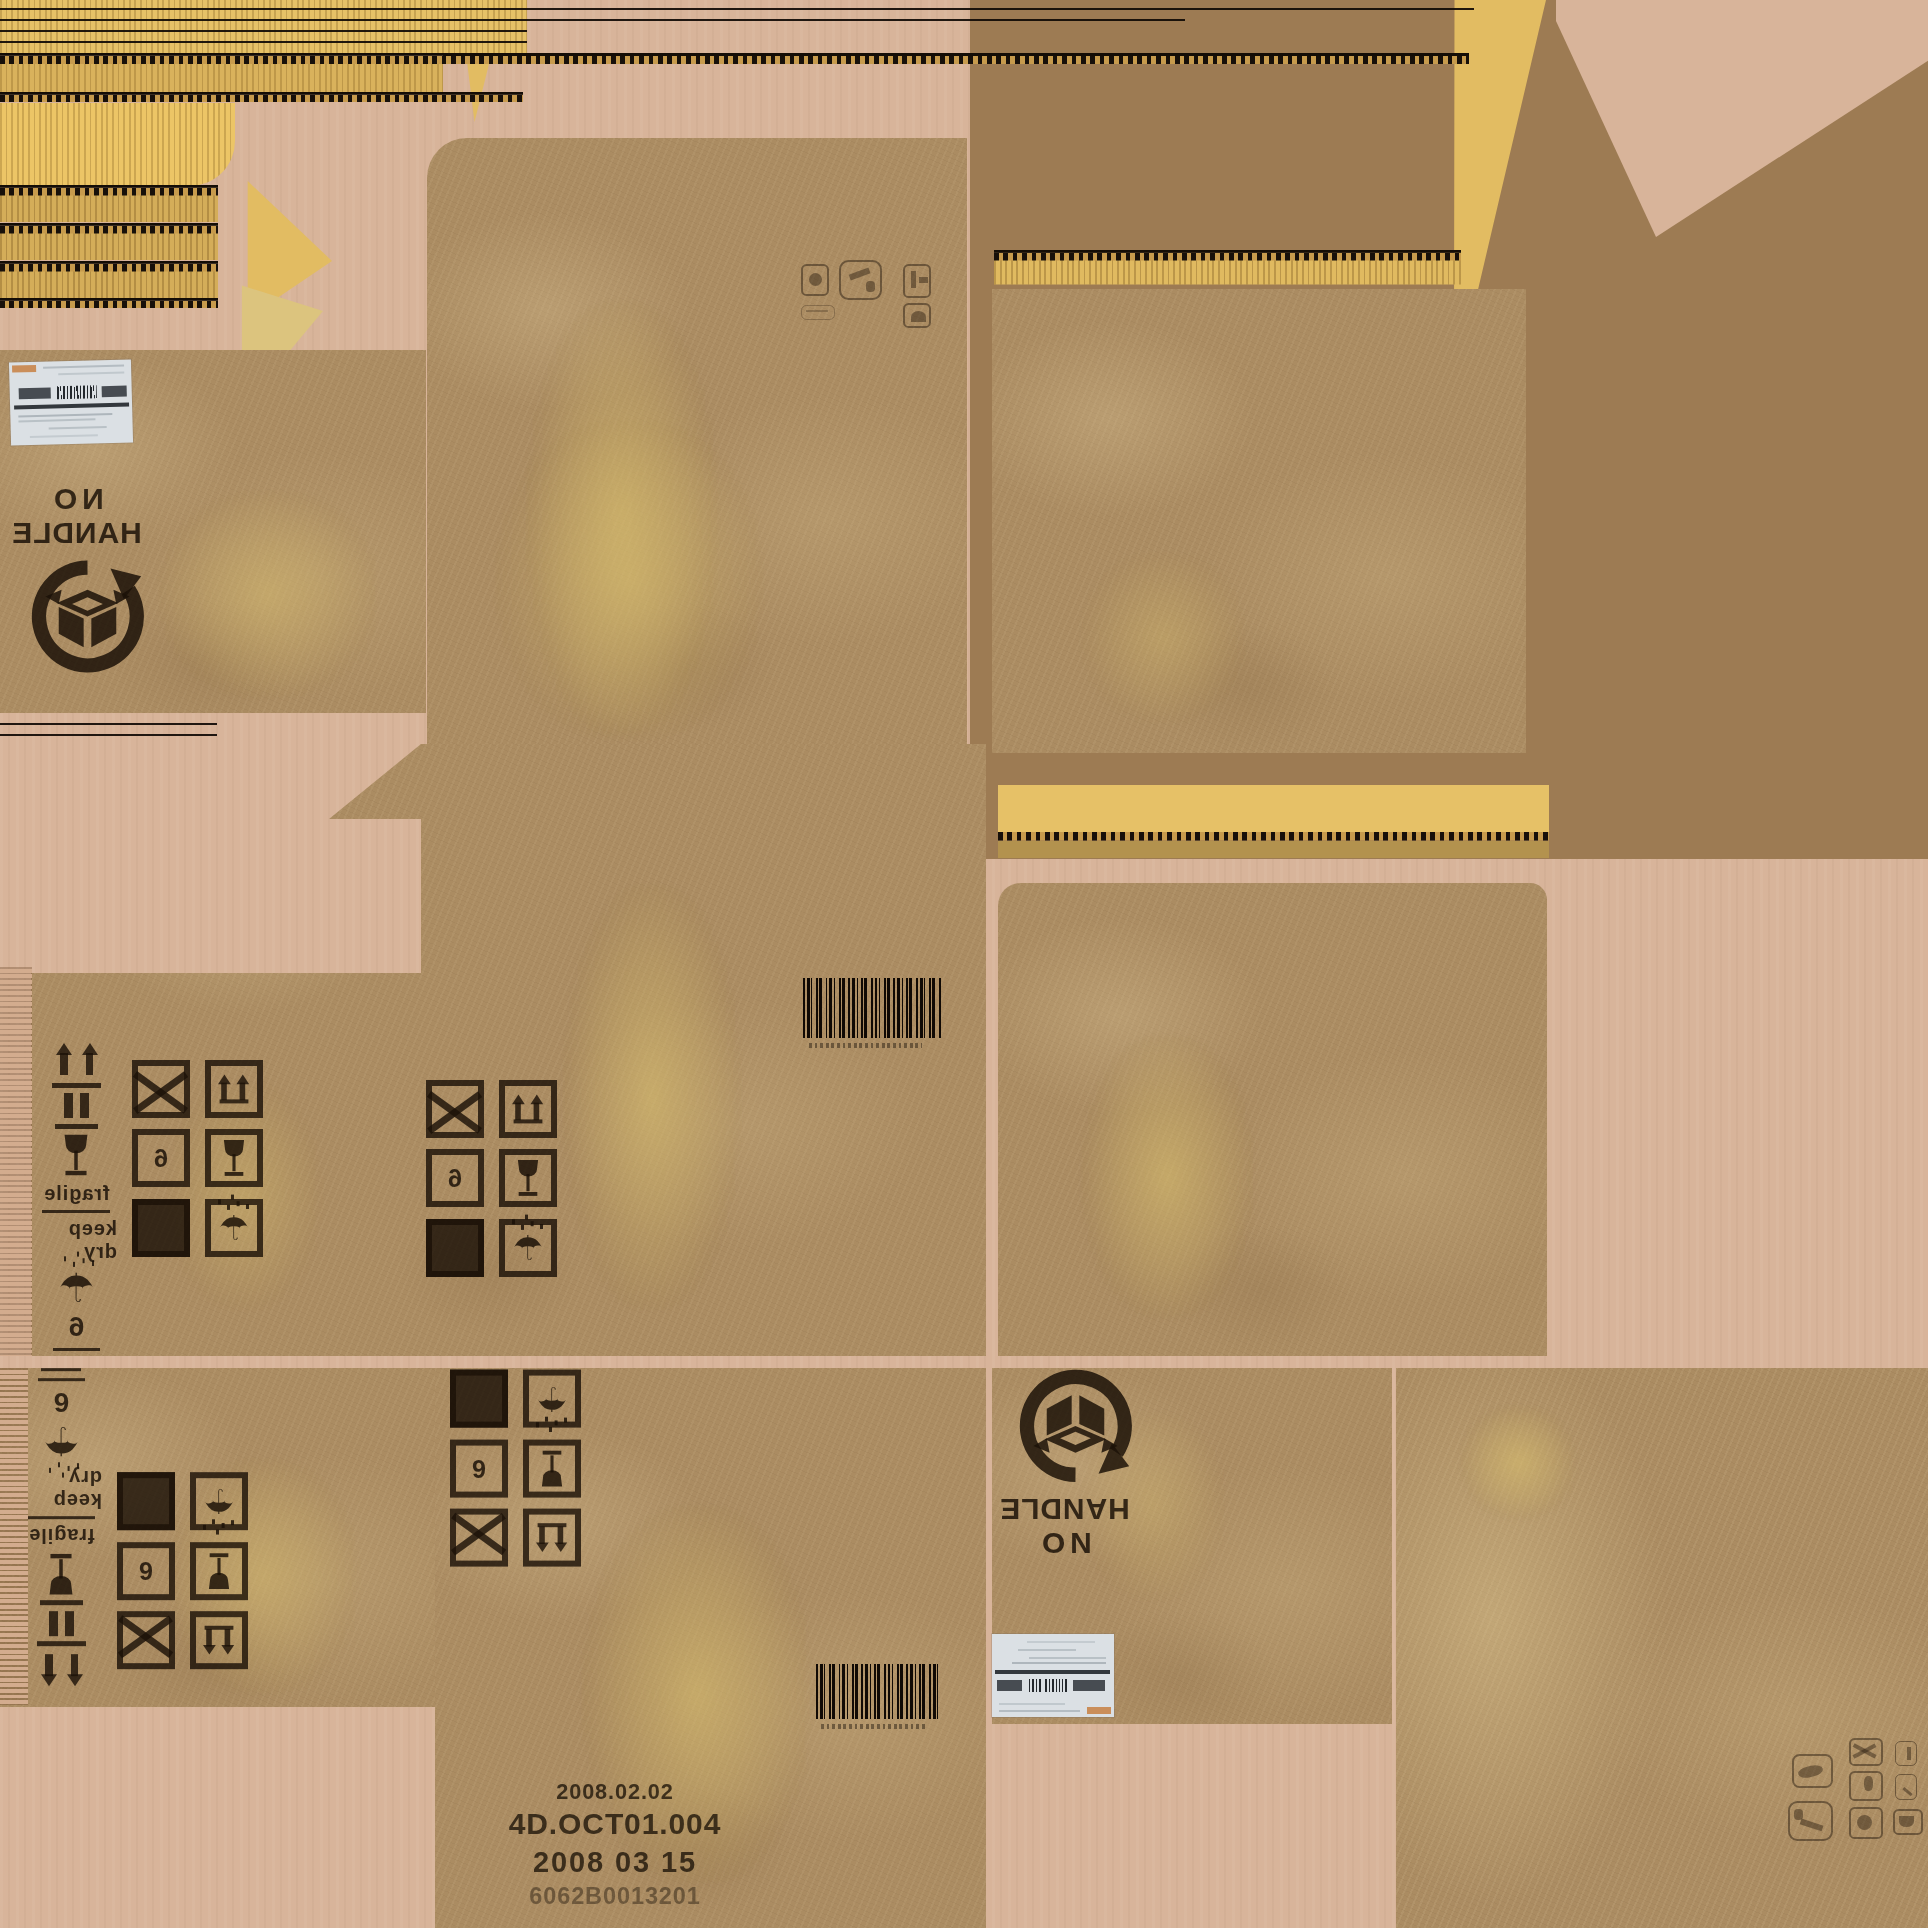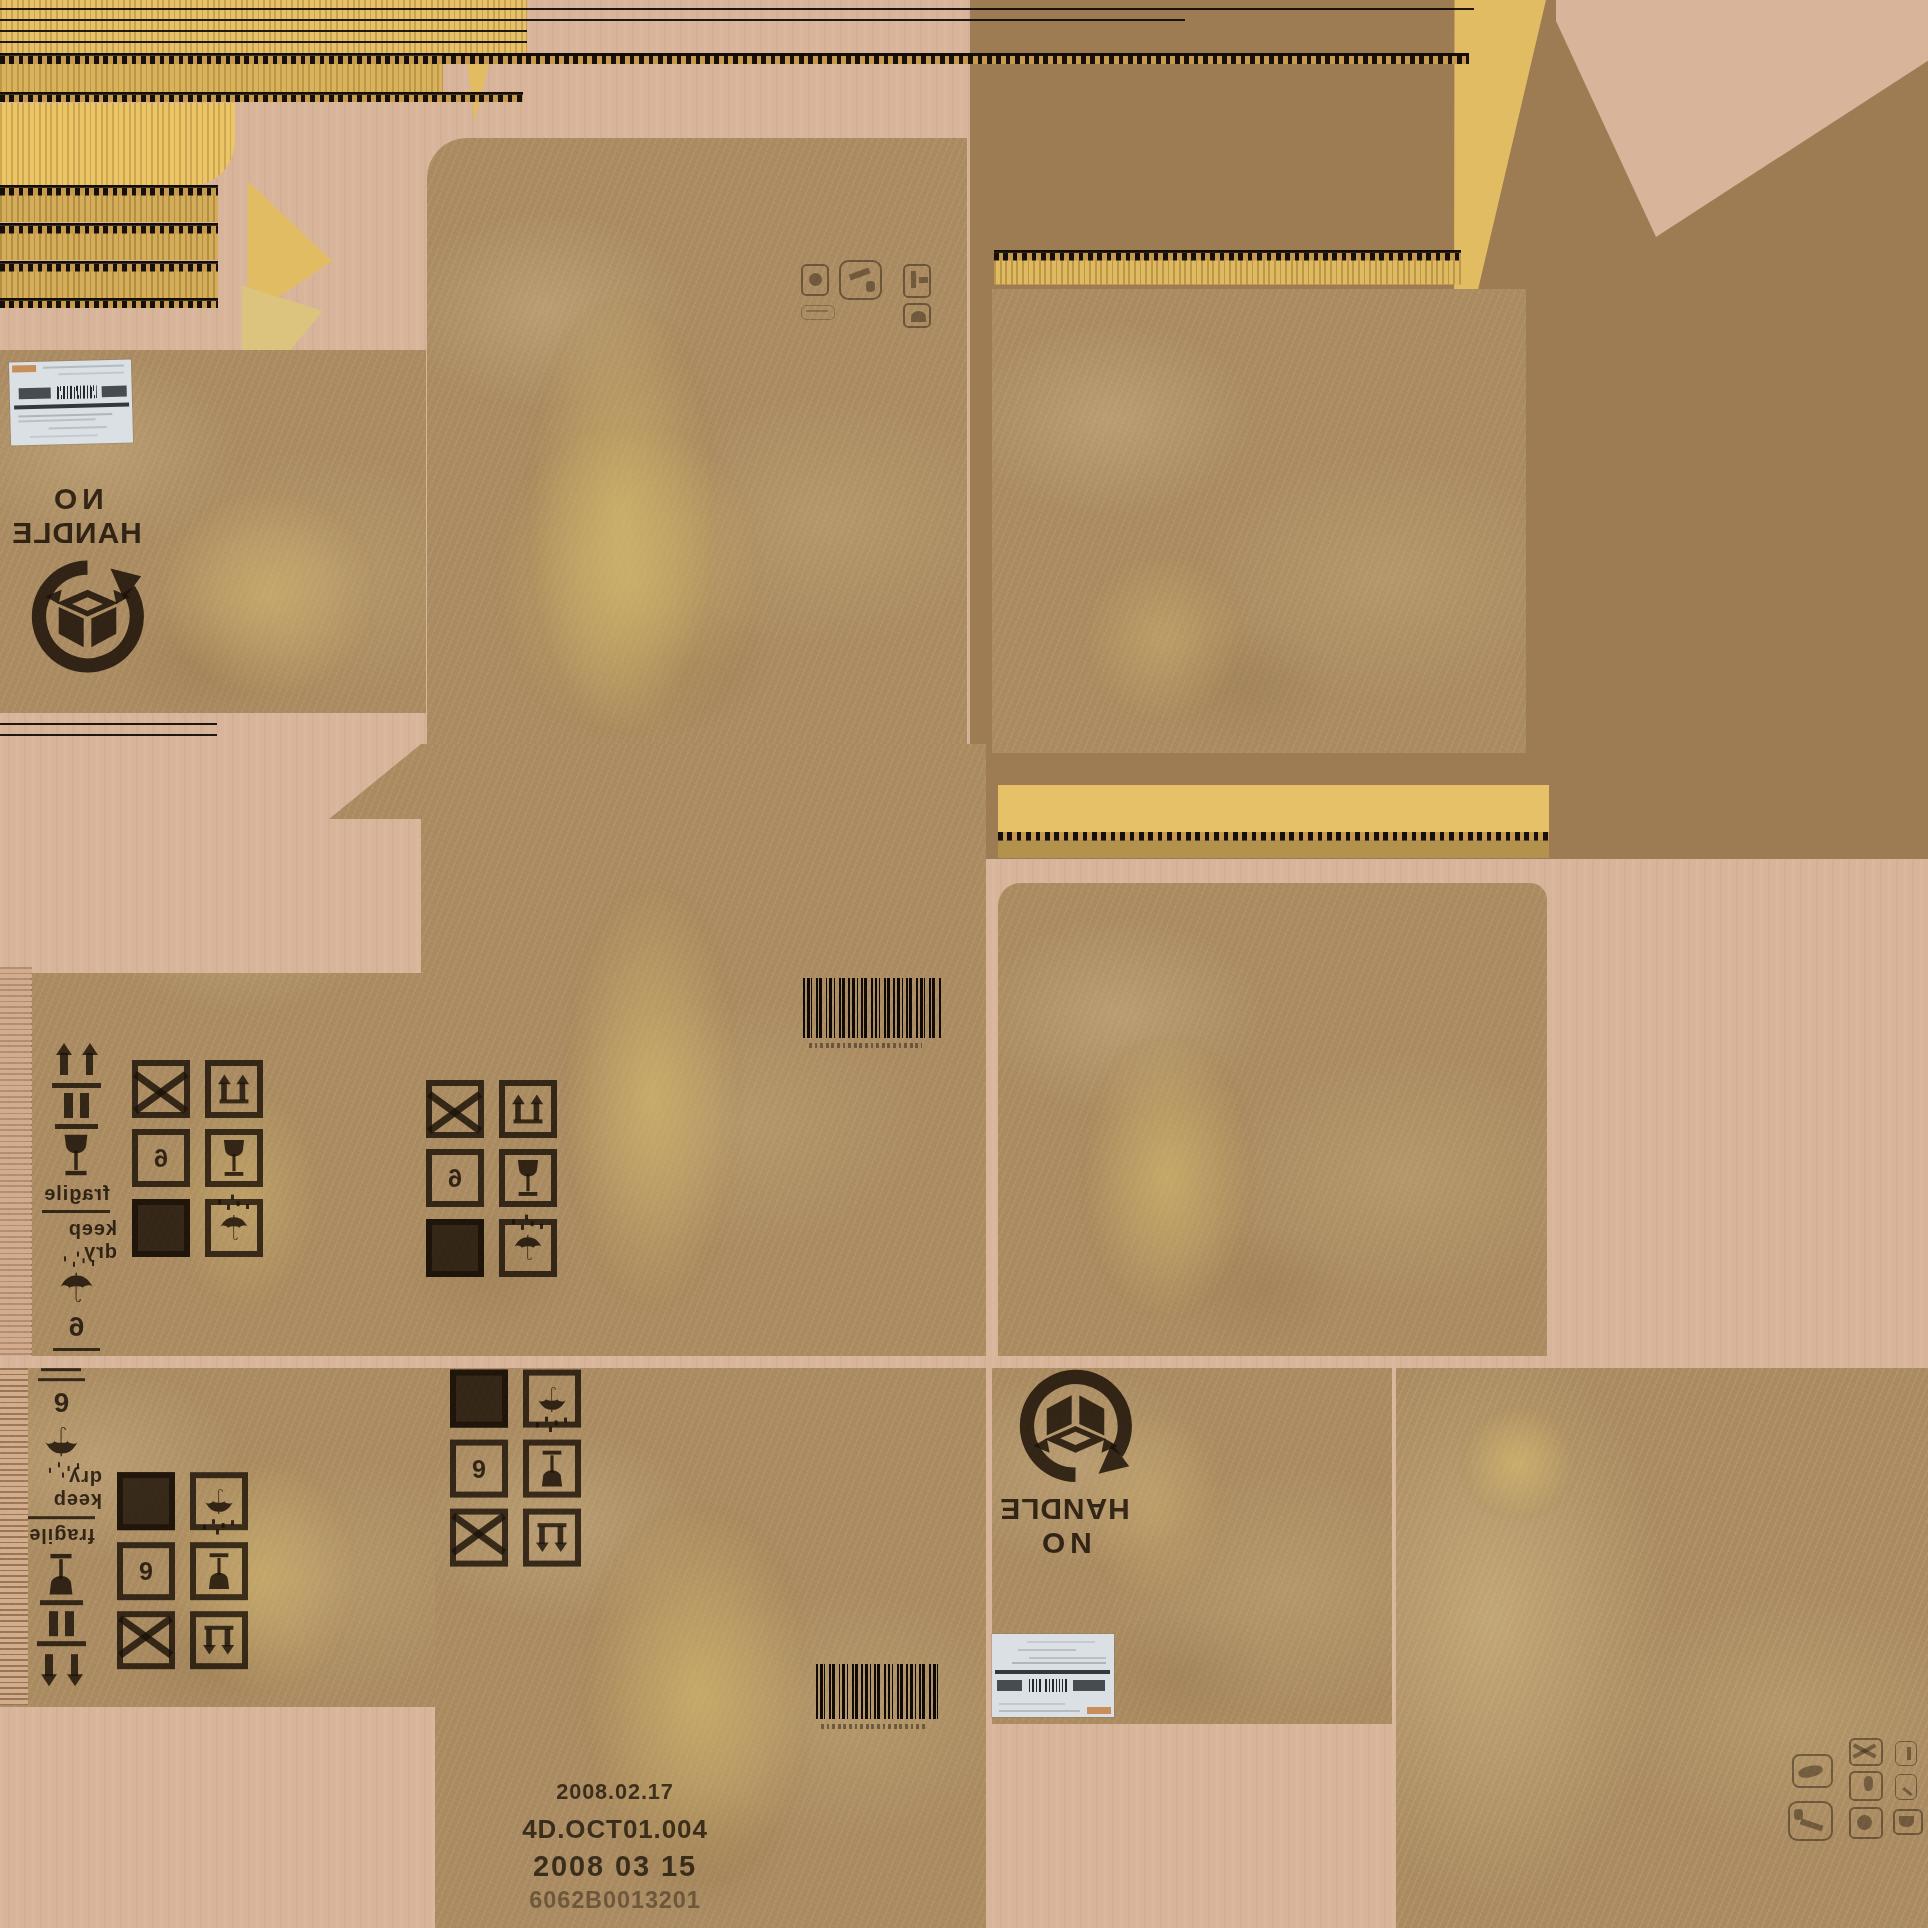--- a/index.html
+++ b/index.html
@@ -136,21 +136,21 @@
       #17100a 8.5px 9.4px, transparent 9.4px 13px, #17100a 13px 15px, transparent 15px 16px,
       #17100a 16px 19px, transparent 19px 22.6px);}
   .bc-caption{position:absolute;height:4.7px;background:repeating-linear-gradient(90deg,rgba(40,30,18,.5) 0 2.8px,transparent 2.8px 5.6px);}
   
   .fbx{position:absolute;border:2.8px solid rgba(45,34,20,.45);border-radius:5.6px;}
   .fbx i{position:absolute;background:rgba(45,34,20,.42);display:block;}
   .fade-cluster{position:absolute;mix-blend-mode:multiply;filter:blur(0.4px);}
   
   .dates{position:absolute;width:292px;text-align:center;color:rgba(45,37,24,.8);}
   .d1{font-size:21.7px;font-weight:bold;letter-spacing:0.9px;}
-  .d2{font-size:26px;font-weight:bold;margin-top:9px;letter-spacing:0.9px;}
+  .d2{font-size:30px;font-weight:bold;margin-top:2px;letter-spacing:0.9px;}
   .d3{font-size:29px;font-weight:bold;margin-top:4.7px;letter-spacing:1.9px;}
   .d4{font-size:23.5px;font-weight:bold;margin-top:4.7px;opacity:.55;letter-spacing:0.9px;}
 </style>
 </head>
 <body>
 
 <div class="atlas">
 
   <div class="brown-region"></div>
   <div class="pink-corner"></div>
@@ -411,21 +411,21 @@
           <span class="six-cell">6</span>
         </div>
       <div class="cell">
           <span class="umb small"><span class="drops"></span><span>☂</span></span>
         </div>
       <div class="cell dark"></div>
     </div>
     <div class="barcode ink-stamp" style="left:381px;top:296px;width:125px;height:55px;"></div>
     <div class="bc-caption" style="left:386px;top:356px;width:104px;"></div>
     <div class="dates ink-stamp" style="left:34px;top:411px;">
-      <div class="d1">2008.02.17</div>
+      <div class="d1">2008.02.02</div>
       <div class="d2">4D.OCT01.004</div>
       <div class="d3">2008 03 15</div>
       <div class="d4">6062B0013201</div>
     </div>
   </div>
 
   <div class="cardboard" id="p8">
     <div class="stain" style="left:91px;top:44px;width:141px;height:188px;opacity:.5;"></div>
     <div class="nohandle ink-stamp rot-180" style="left:1.9px;top:0px;">
       <div class="nh1">NO</div>

